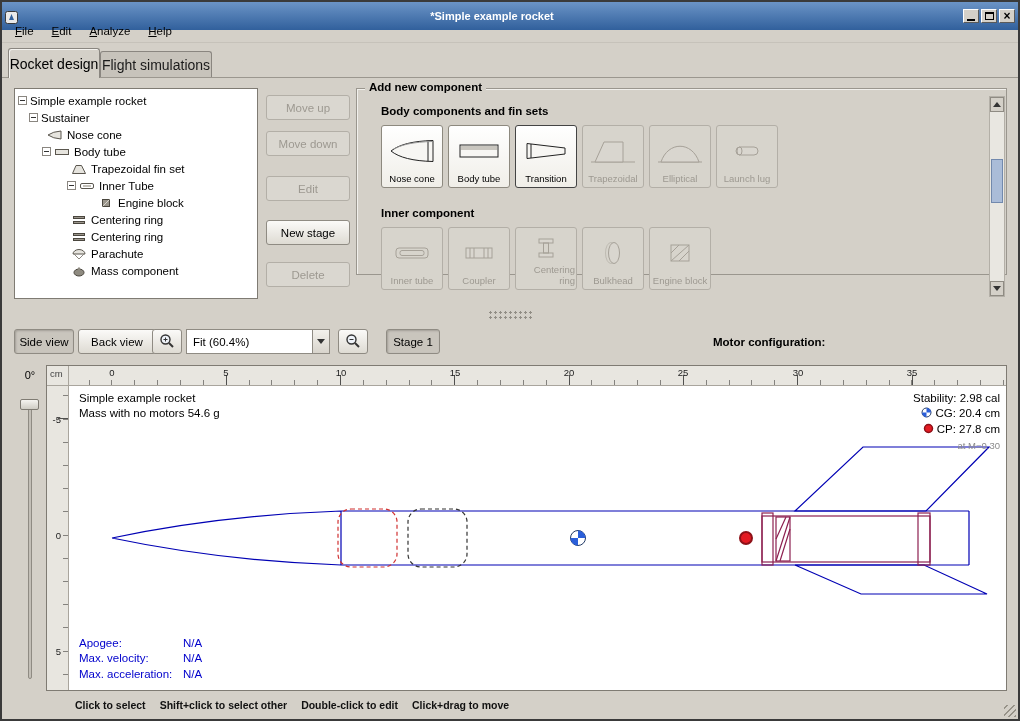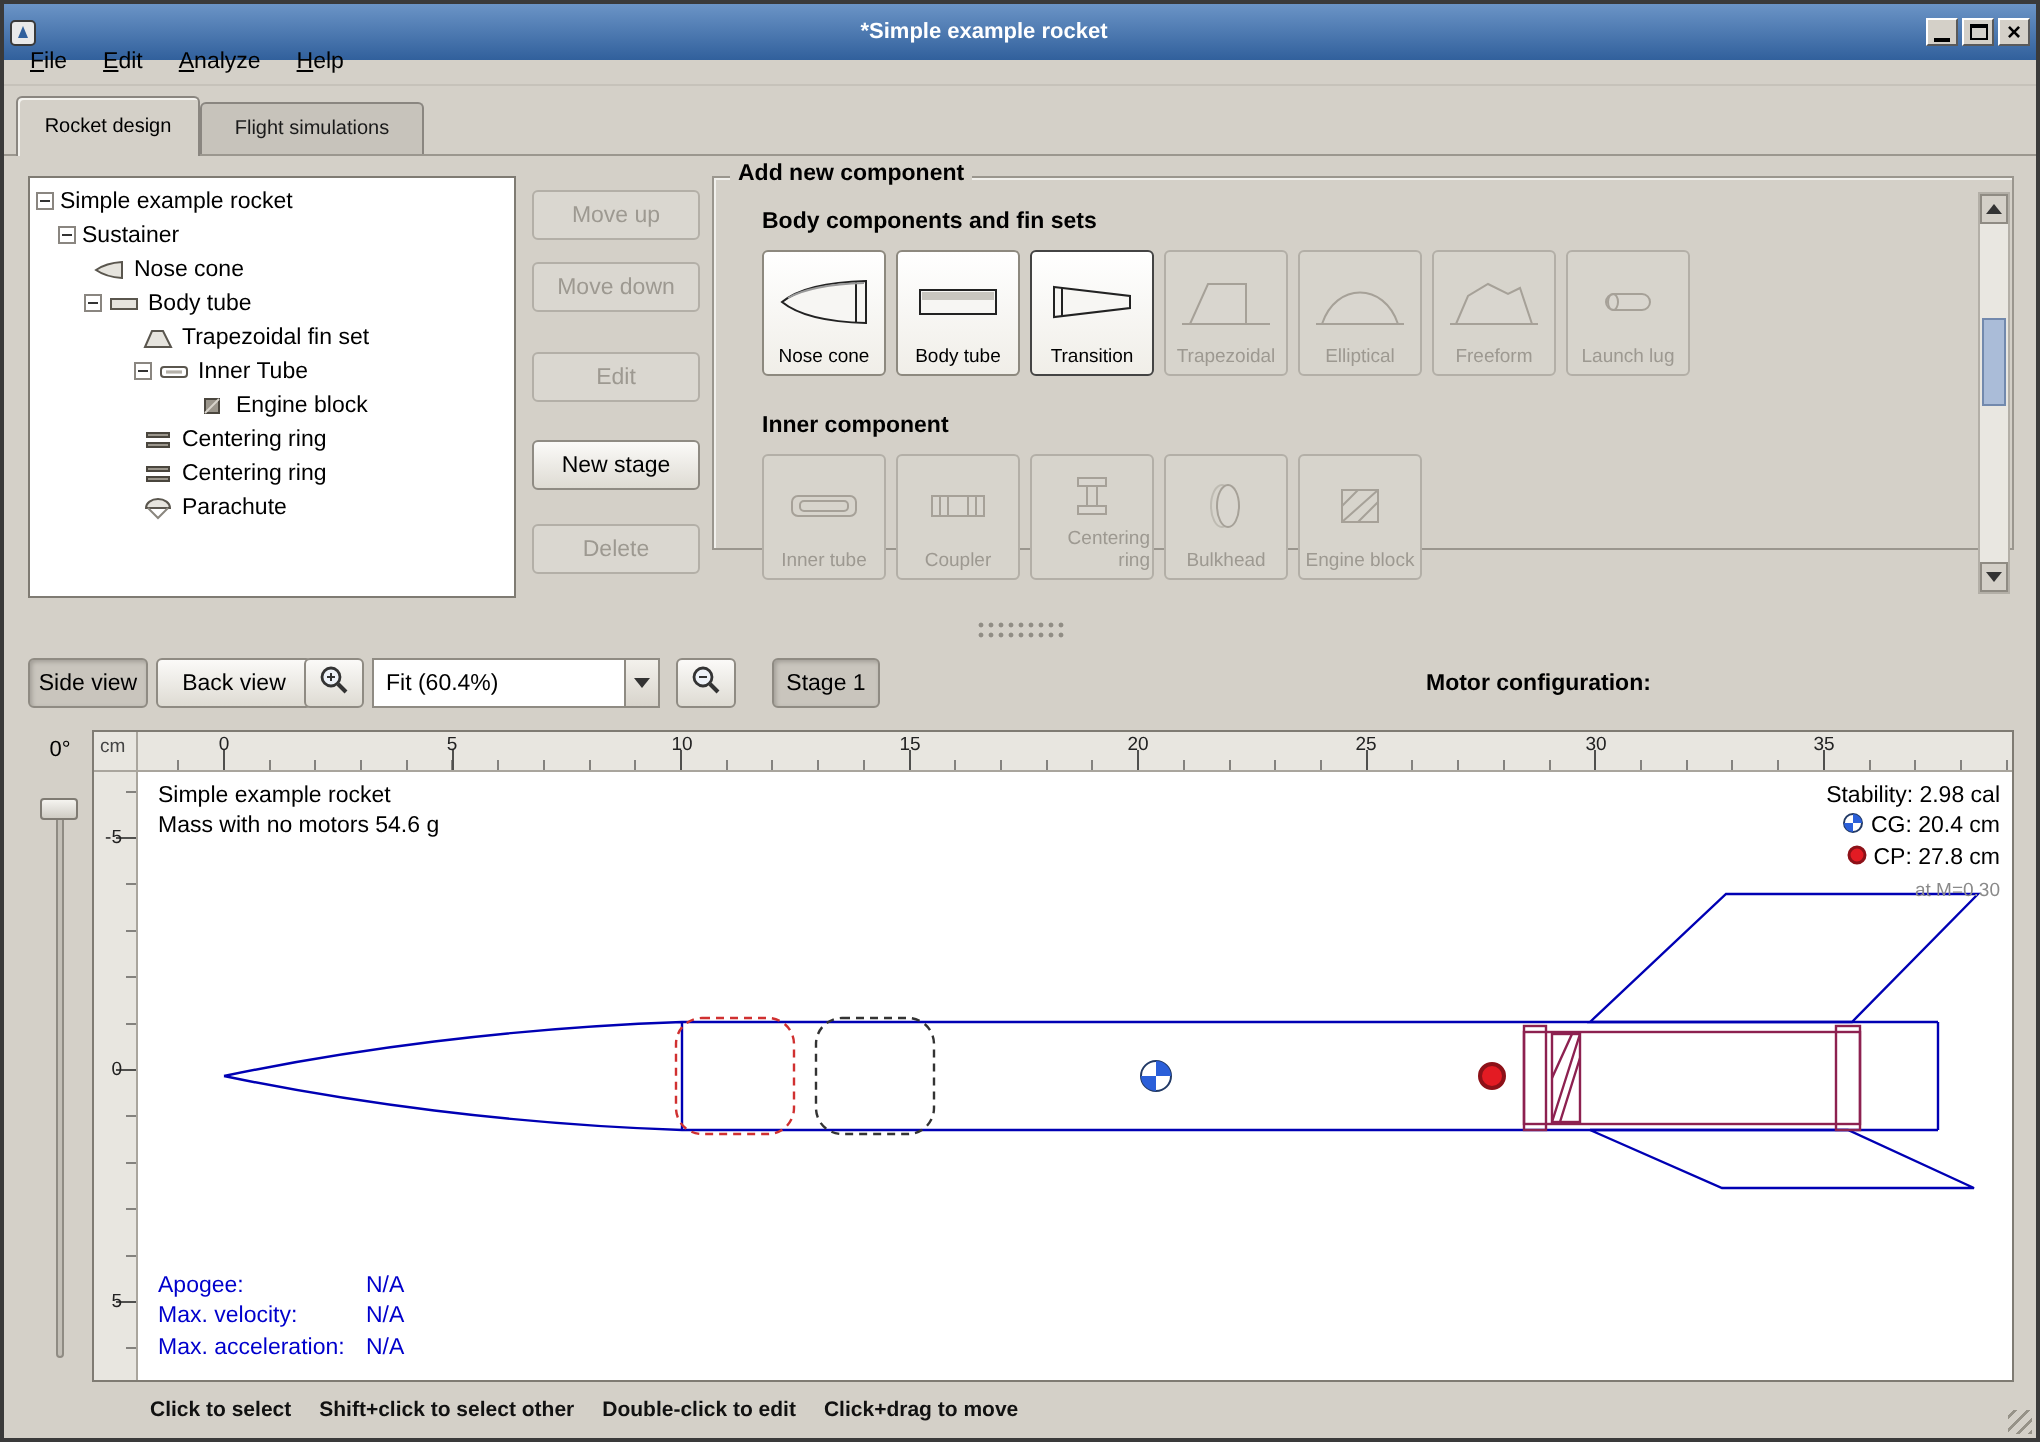--- a/index.html
+++ b/index.html
@@ -24,21 +24,21 @@
 
   
   .menubar { position:absolute; left:2px; top:20px; right:2px; height:23px;
              display:flex; align-items:center; padding-left:4px; font-size:11.5px;
              border-bottom:1px solid #c6c2ba; }
   .menu-item { padding:3px 9px; }
   .mn { text-decoration:underline; }
 
   
   .tabline { position:absolute; left:2px; right:2px; top:77px; height:1px; background:#9b978f; z-index:1; }
-  .tab { position:absolute; font-size:10px; display:flex; align-items:center; justify-content:center;
+  .tab { position:absolute; font-size:14px; display:flex; align-items:center; justify-content:center;
          border:1px solid #8a8680; border-bottom:none; border-radius:3px 3px 0 0; }
   .tab.active { left:8px; top:48px; width:92px; height:30px; background:#d4d0c8;
                 box-shadow:inset 1px 1px 0 #f4f3ef; z-index:2; }
   .tab.inactive { left:100px; top:51px; width:112px; height:26px; background:#c7c3bb; z-index:0; color:#1a1a1a; }
 
   
   .treepanel { position:absolute; left:14px; top:88px; width:244px; height:211px;
                background:#fff; border:1px solid #7f7b73; padding-top:3px; overflow:hidden; }
   .trow { display:flex; align-items:center; height:17px; font-size:11.5px; white-space:nowrap; }
   .exp { width:9px; height:9px; border:1px solid #8a8680; background:#fff; position:relative;
@@ -260,20 +260,29 @@
     </div>
     <div class="trow" style="padding-left:56px">
       <span class="ticon">
           <svg width="16" height="12">
             <path d="M2,6 A6,4.5 0 0 1 14,6 Z" fill="#e6e4de" stroke="#5a564e"></path>
             <path d="M3,6 L8,11 L13,6" fill="none" stroke="#8a867e"></path>
           </svg>
         </span>
       <span>Parachute</span>
     </div>
+    <div class="trow" style="padding-left:56px">
+      <span class="ticon">
+          <svg width="16" height="12">
+            <ellipse cx="8" cy="7.5" rx="5" ry="3.5" fill="#8f8b81" stroke="#4a463e"></ellipse>
+            <rect x="7" y="2.5" width="2" height="2.5" fill="#8f8b81"></rect>
+          </svg>
+        </span>
+      <span>Mass component</span>
+    </div>
   </div>
 
   <div class="abtn disabled" style="top:95px">
       <span>Move up</span>
     </div>
   <div class="abtn disabled" style="top:131px">
       <span>Move down</span>
     </div>
   <div class="abtn disabled" style="top:176px">
       <span>Edit</span>
@@ -328,29 +337,20 @@
         <span class="tlabel2">Trapezoidal</span>
       </div>
       <div class="tile disabled">
         <span class="ticon2">
             <svg width="48" height="30">
               <path d="M2,26 L46,26" stroke="#777" fill="none"></path>
               <path d="M5,26 C12,5 36,5 43,26 Z" fill="#eceae5" stroke="#555"></path>
             </svg>
           </span>
         <span class="tlabel2">Elliptical</span>
-      </div>
-      <div class="tile disabled">
-        <span class="ticon2">
-            <svg width="48" height="30">
-              <path d="M2,26 L46,26" stroke="#777" fill="none"></path>
-              <path d="M5,26 L11,12 L21,6 L31,11 L37,8 L43,26 Z" fill="#eceae5" stroke="#555"></path>
-            </svg>
-          </span>
-        <span class="tlabel2">Freeform</span>
       </div>
       <div class="tile disabled">
         <span class="ticon2">
             <svg width="48" height="30">
               <rect x="13" y="11" width="22" height="8" rx="4" fill="#eceae5" stroke="#555"></rect>
               <ellipse cx="16.5" cy="15" rx="2.5" ry="4" fill="none" stroke="#555"></ellipse>
             </svg>
           </span>
         <span class="tlabel2">Launch lug</span>
       </div>

